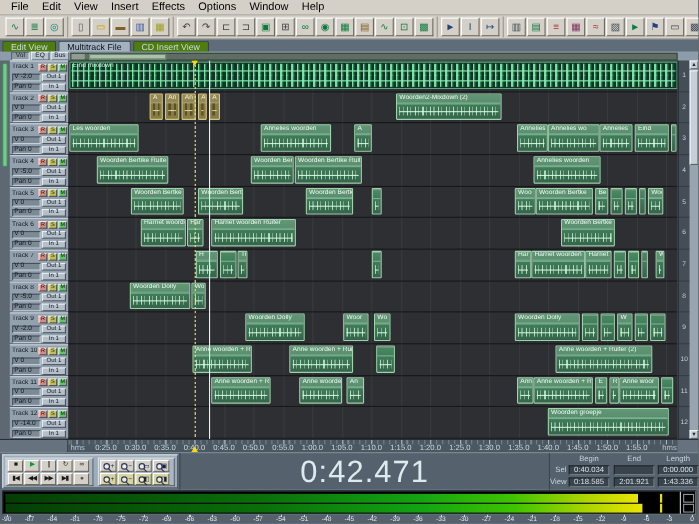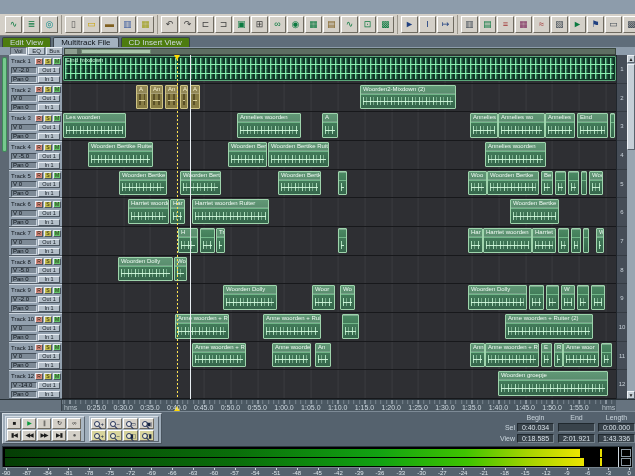--- a/index.html
+++ b/index.html
@@ -138,20 +138,30 @@
   .clipbox{position:absolute;width:10px;height:8px;background:#000;border:1px solid #8a97a2;}
   #mscale{position:absolute;left:0px;top:23px;width:635px;height:8px;
      background-image:repeating-linear-gradient(90deg,#cfd8df 0 1px,transparent 1px 20.775px);
      background-position:6px 0;background-size:100% 2px;background-repeat:no-repeat;}
   .mlab{position:absolute;top:2px;font-size:6px;color:#dfe7ec;transform:translateX(-50%);}
 </style>
 </head>
 <body>
 
 <div id="app">
+  <div id="menubar">
+      <span class="mi">File</span>
+      <span class="mi">Edit</span>
+      <span class="mi">View</span>
+      <span class="mi">Insert</span>
+      <span class="mi">Effects</span>
+      <span class="mi">Options</span>
+      <span class="mi">Window</span>
+      <span class="mi">Help</span>
+    </div>
   <div id="toolbar">
       <div class="tg">
         <button class="tb">
           <span class="ic" style="color: rgb(12, 122, 64);">∿</span>
         </button>
         <button class="tb">
           <span class="ic" style="color: rgb(12, 122, 64);">≣</span>
         </button>
         <button class="tb">
           <span class="ic" style="color: rgb(12, 138, 138);">◎</span>
@@ -906,20 +916,21 @@
               <span class="mg"></span>
               <span class="sg">◧</span>
             </button>
             <button class="zb y">
               <span class="mg"></span>
               <span class="sg">◨</span>
             </button>
           </div>
         </div>
     </div>
+    <div id="timedisp">0:42.471</div>
     <div id="selview">
         <span class="svh" style="left: 17px;">Begin</span>
         <span class="svh" style="left: 58px;">End</span>
         <span class="svh" style="left: 98px;">Length</span>
         <span class="svl" style="top: 12px; left: 0px;">Sel</span>
         <div class="svb" style="left: 17px; top: 11px;">0:40.034</div>
         <div class="svb" style="left: 58px; top: 11px;"></div>
         <div class="svb" style="left: 98px; top: 11px;">0:00.000</div>
         <span class="svl" style="top: 23px; left: 0px;">View</span>
         <div class="svb" style="left: 17px; top: 22px;">0:18.585</div>

